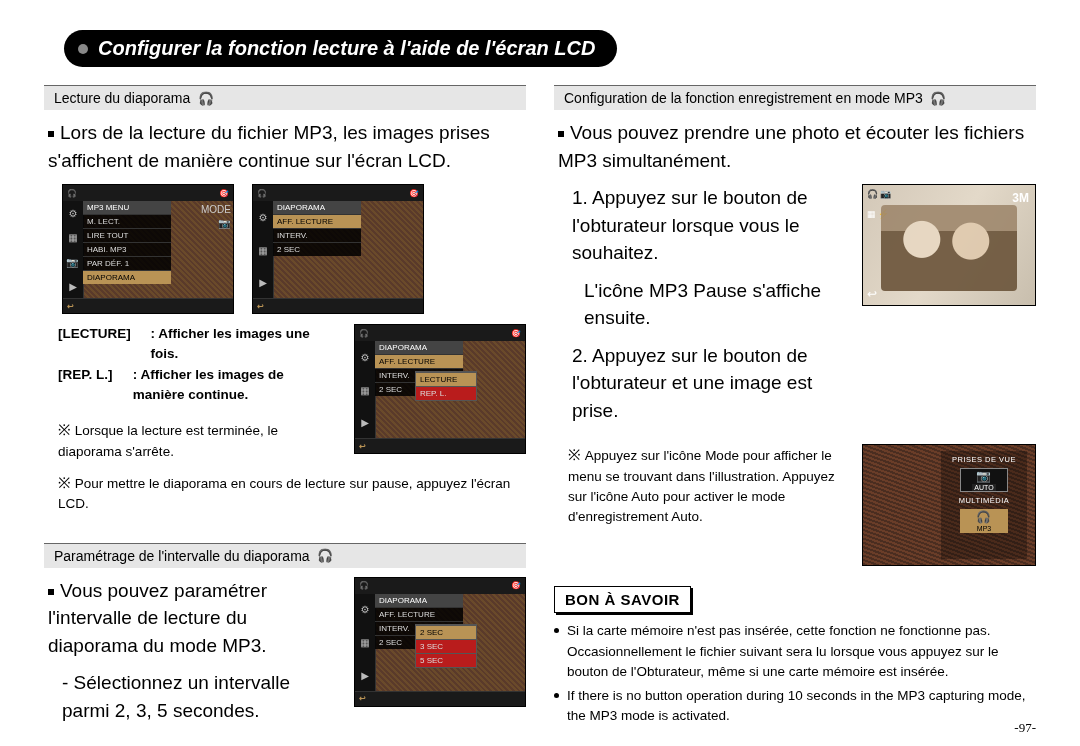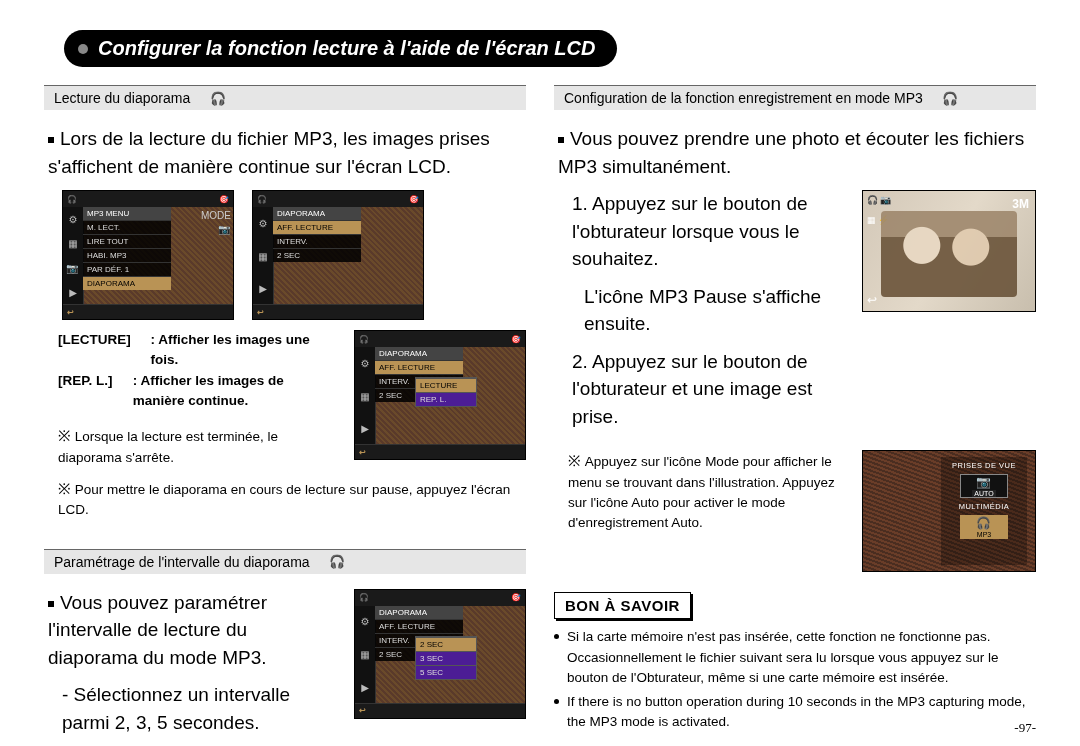--- a/index.html
+++ b/index.html
@@ -49,22 +49,22 @@
     flex: 1;
     min-width: 0;
   }
   .section-header {
     background: #e6e6e6;
     border-top: 1px solid #666;
     padding: 4px 10px;
     font-size: 14px;
     display: flex;
     align-items: center;
-    gap: 20px;
-    margin-bottom: 15px;
+    gap: 8px;
+    margin-bottom: 9px;
   }
   .hp-icon {
     font-size: 13px;
   }
   .body-text {
     font-size: 19px;
     line-height: 1.45;
     margin: 0 0 10px 4px;
   }
   .body-text .sq {
@@ -104,21 +104,21 @@
     position:absolute; left:20px; top:16px; width:88px;
     background:rgba(0,0,0,.85);
     display:flex; flex-direction:column;
     font-size:8px;
   }
   .lcd .menu .mtitle { background:#444; padding:2px 4px; }
   .lcd .menu .mitem { padding:2px 4px; border-top:1px solid #333; color:#ddd;}
   .lcd .menu .mitem.sel { background:#b99355; color:#000;}
   .lcd .submenu {
     position:absolute; left:60px; top:46px; width:60px;
-    background:#4c1d95; border:1px solid #555;
+    background:#b91c1c; border:1px solid #555;
     display:flex; flex-direction:column; font-size:8px;
   }
   .lcd .submenu .sitem { padding:2px 4px; color:#ddd; border-top:1px solid #555;}
   .lcd .submenu .sitem.sel { background:#b99355; color:#000;}
   .lcd .right-icons { position:absolute; right:2px; top:18px; font-size:10px; color:#ccc; line-height:1.4;text-align:right;}
   .lcd .bottom .ret { color:#b99355; font-weight:bold;}
 
   .defs { font-size:13.5px; line-height:1.5; margin-left:14px;}
   .defs .row { display:flex; gap:14px;font-weight:bold;}
   .defs .key { width:80px;}

